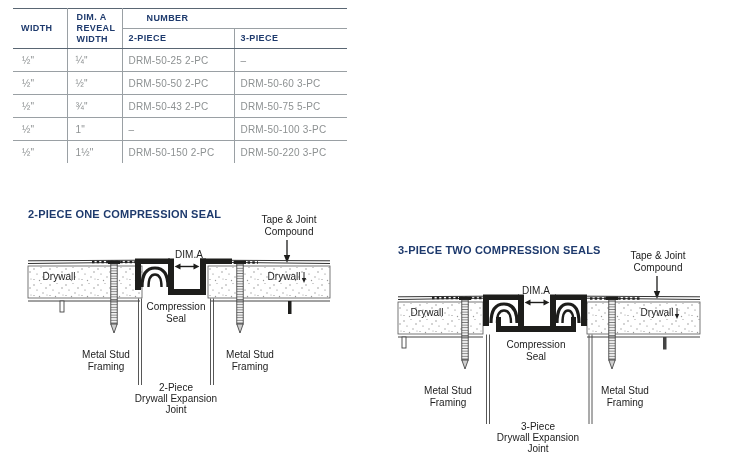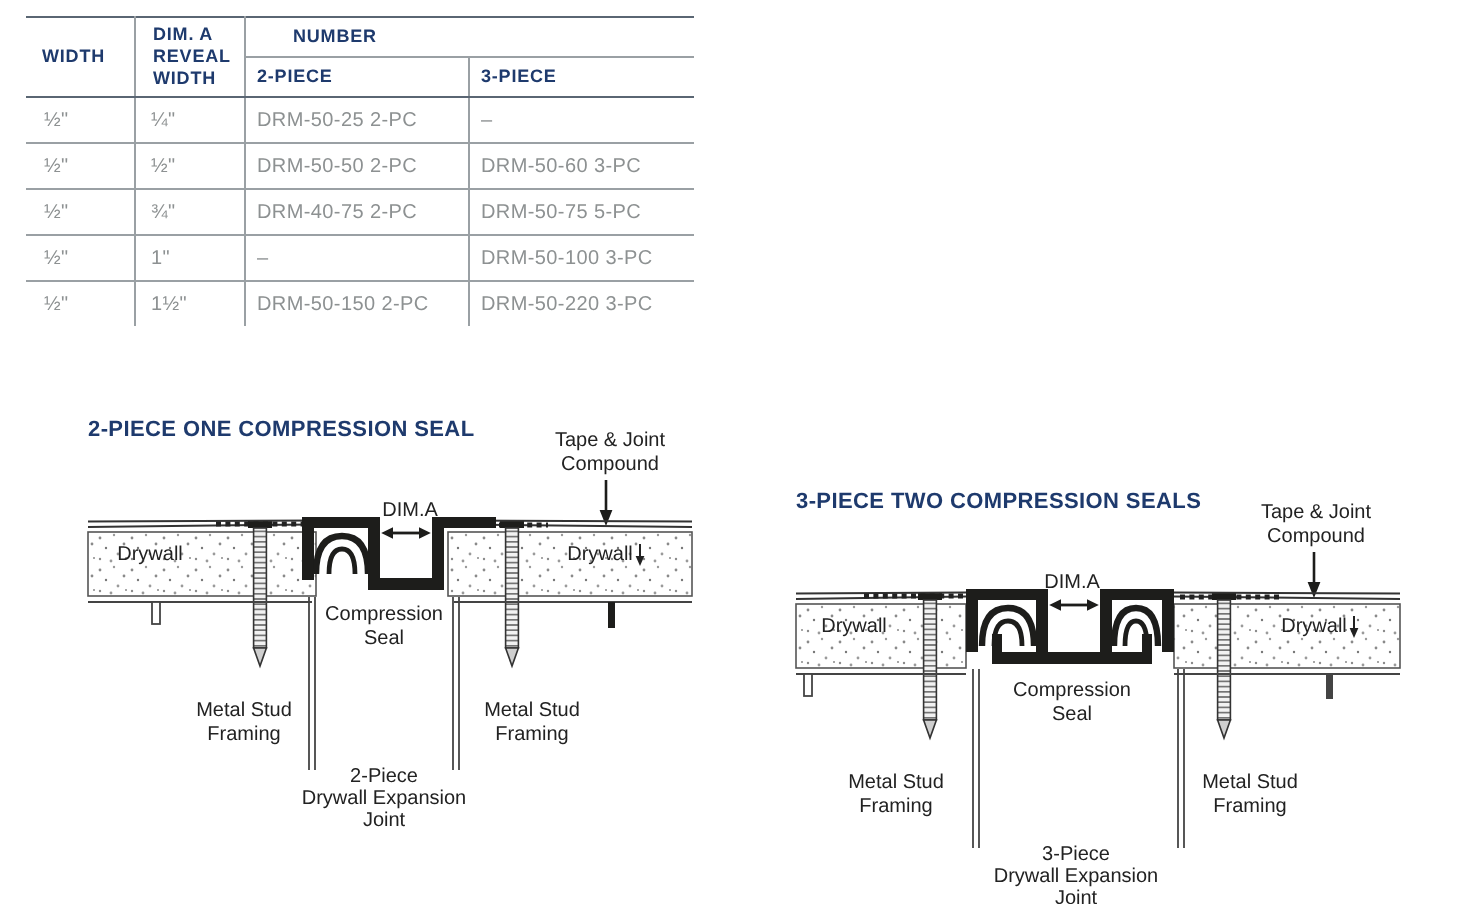--- a/index.html
+++ b/index.html
@@ -25,21 +25,21 @@
   th.h-number{border-bottom:1px solid #9aa0a4;padding-left:24px;height:19px;}
   th.h-2pc{border-right:1px solid #9aa0a4;border-bottom:1.5px solid #5a6673;padding-left:6px;height:19px;}
   th.h-3pc{border-bottom:1.5px solid #5a6673;padding-left:6px;}
   tbody tr + tr td{border-top:1px solid #9aa0a4;}
   td.c1{border-right:1px solid #9aa0a4;padding-left:9px;}
   td.c2{border-right:1px solid #9aa0a4;padding-left:8px;}
   td.c3{border-right:1px solid #9aa0a4;padding-left:6px;}
   td.c4{padding-left:6px;}
   
   .diagram{position:absolute;top:202px;width:370px;height:250px;}
-  .diagram.left{left:16px;}
+  .diagram.left{left:0;}
   .diagram.right{left:370px;margin-top:36px;}
   svg text{font-family:"Liberation Sans",sans-serif;}
   .dg-title{font-size:11px;font-weight:700;fill:#1e3a6d;letter-spacing:.2px;}
   .lbl{font-size:10px;fill:#222222;}
   .mid{text-anchor:middle;}
 </style>
 </head>
 <body>
 
 <table class="spec-table">
@@ -71,21 +71,21 @@
     </tr>
     <tr>
       <td class="c1">½"</td>
       <td class="c2">½"</td>
       <td class="c3">DRM-50-50 2-PC</td>
       <td class="c4">DRM-50-60 3-PC</td>
     </tr>
     <tr>
       <td class="c1">½"</td>
       <td class="c2">¾"</td>
-      <td class="c3">DRM-40-75 2-PC</td>
+      <td class="c3">DRM-50-43 2-PC</td>
       <td class="c4">DRM-50-75 5-PC</td>
     </tr>
     <tr>
       <td class="c1">½"</td>
       <td class="c2">1"</td>
       <td class="c3">–</td>
       <td class="c4">DRM-50-100 3-PC</td>
     </tr>
     <tr>
       <td class="c1">½"</td>

